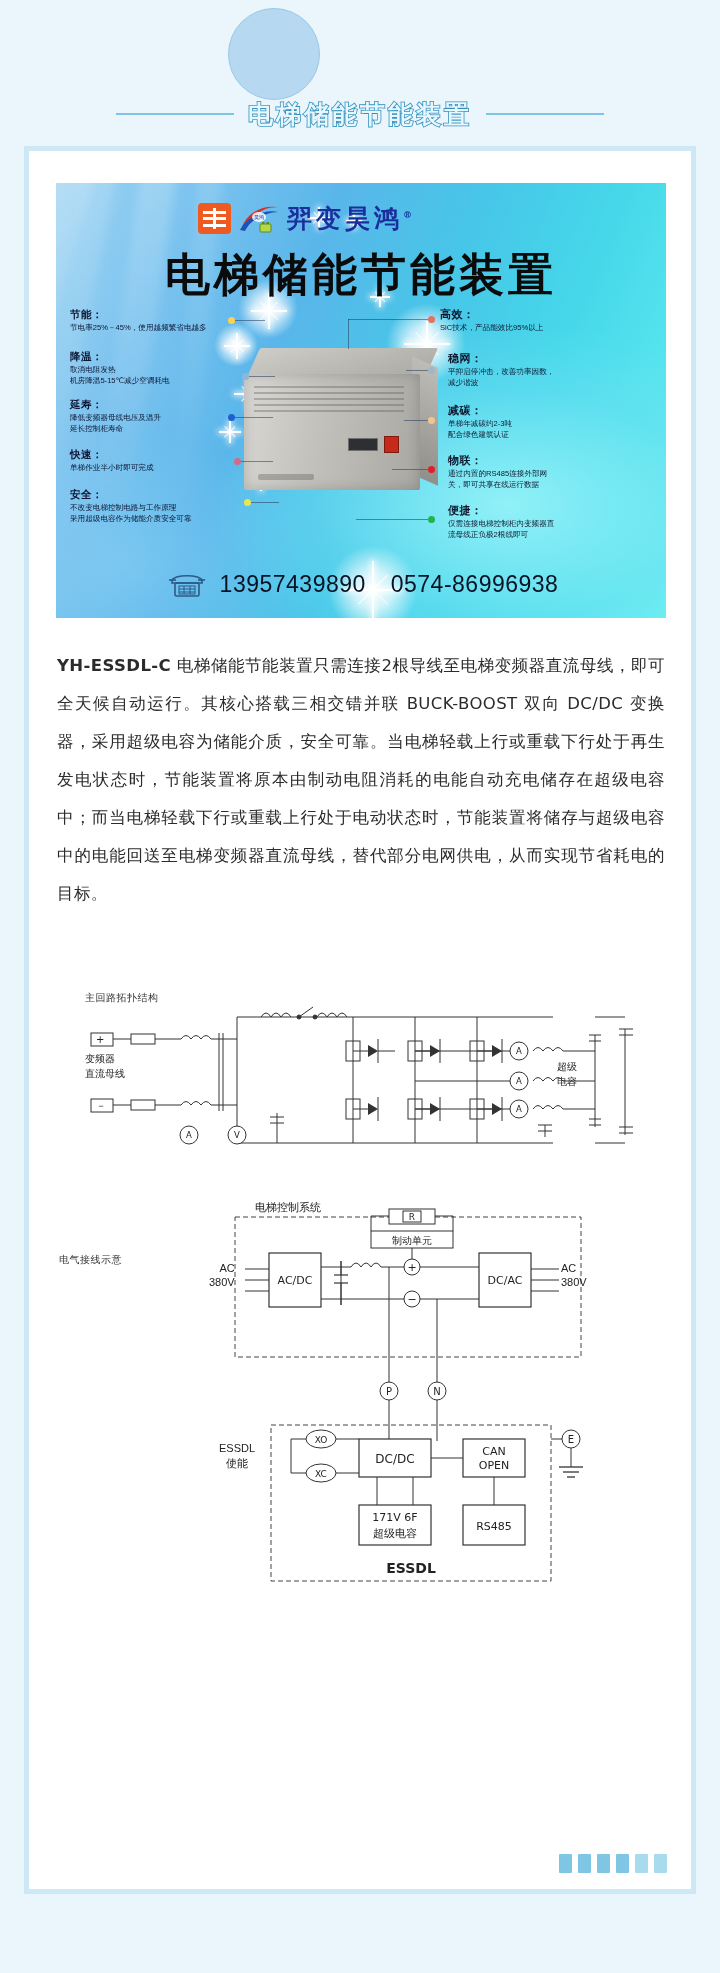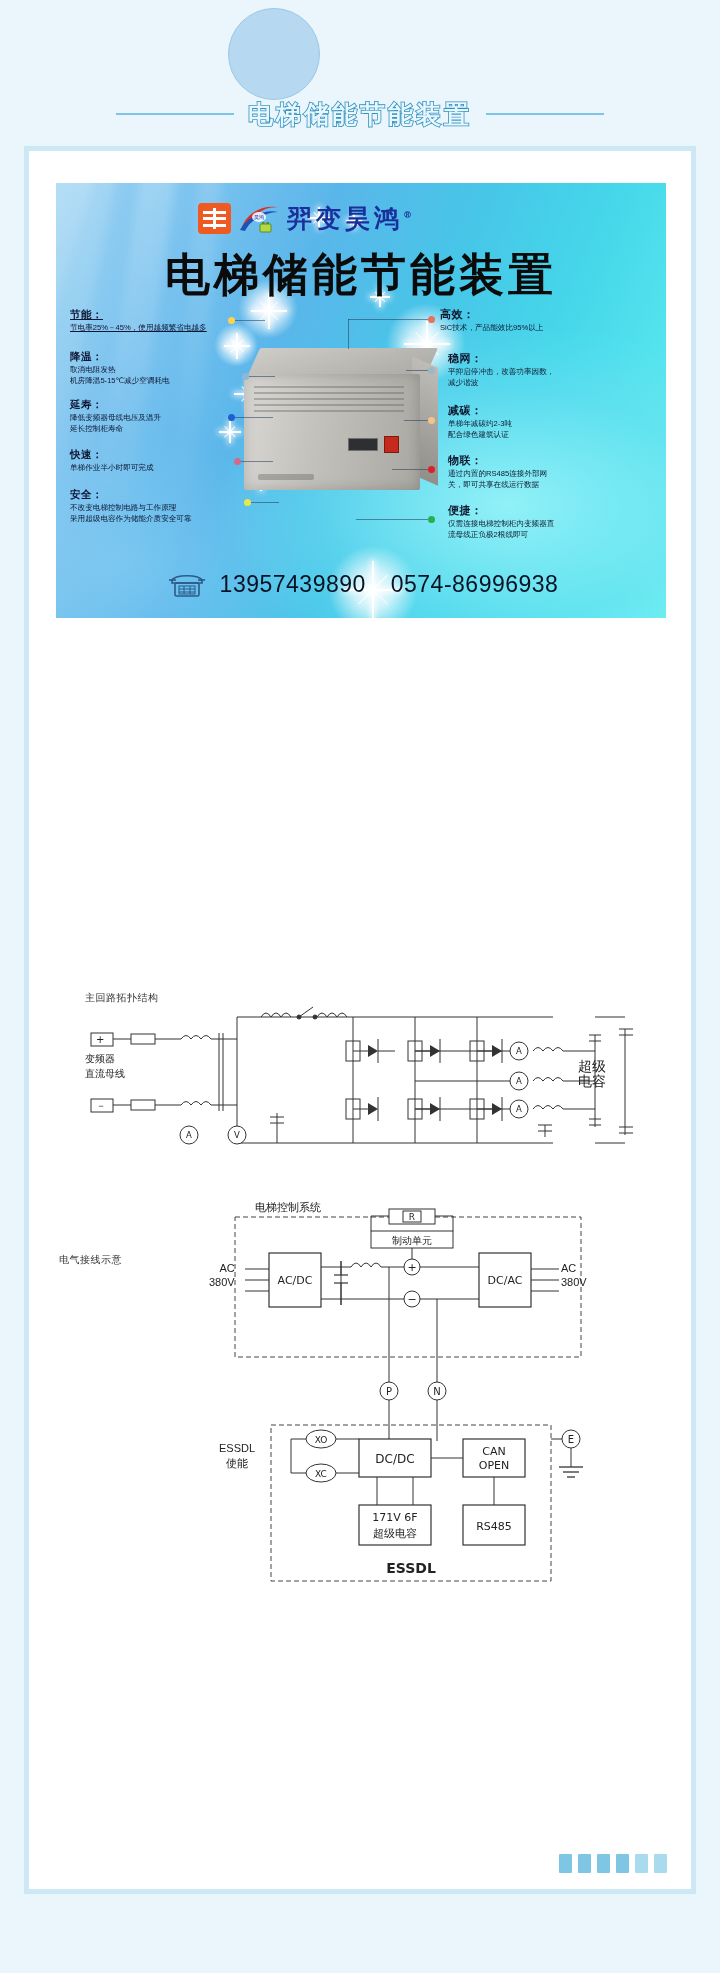--- a/index.html
+++ b/index.html
@@ -429,21 +429,21 @@
         <div class="dev-vent" style="left:10px; top:18px; width:150px;"></div>
         <div class="dev-vent" style="left:10px; top:24px; width:150px;"></div>
         <div class="dev-vent" style="left:10px; top:30px; width:150px;"></div>
         <div class="dev-vent" style="left:10px; top:36px; width:150px;"></div>
         <div class="dev-screen"></div>
         <div class="dev-redbtn"></div>
         <div class="dev-slot"></div>
       </div>
     </div>
 
-    <div class="callout" style="left:14px; top:126px;text-decoration:underline;">
+    <div class="callout" style="left:14px; top:126px;">
       <span class="ttl">节能：</span>
       <span>节电率25%－45%，使用越频繁省电越多</span>
     </div>
     <div class="callout" style="left:14px; top:168px;">
       <span class="ttl">降温：</span>
       <span>取消电阻发热</span><br>
       <span>机房降温5-15℃减少空调耗电</span>
     </div>
     <div class="callout" style="left:14px; top:216px;">
       <span class="ttl">延寿：</span>
@@ -522,20 +522,23 @@
           <line x1="32" y1="11" x2="39" y2="11" stroke="#2b5a86" stroke-width="1.6"></line>
         </svg>
       </span>
       <span class="banner-phone">
         <span>13957439890</span>
         <span>0574-86996938</span>
       </span>
     </div>
   </div>
 
+  <div class="para">
+    <b>YH-ESSDL-C</b><span> 电梯储能节能装置只需连接2根导线至电梯变频器直流母线，即可全天候自动运行。其核心搭载三相交错并联 BUCK-BOOST 双向 DC/DC 变换器，采用超级电容为储能介质，安全可靠。当电梯轻载上行或重载下行处于再生发电状态时，节能装置将原本由制动电阻消耗的电能自动充电储存在超级电容中；而当电梯轻载下行或重载上行处于电动状态时，节能装置将储存与超级电容中的电能回送至电梯变频器直流母线，替代部分电网供电，从而实现节省耗电的目标。</span>
+  </div>
 
   <div class="diag-label" style="left:56px; top:828px;">主回路拓扑结构</div>
   <div class="diagram1">
     <svg width="560" height="178" viewBox="0 0 560 178">
       <g stroke="#333" stroke-width="1" fill="none">
 
         <rect x="6" y="38" width="22" height="13"></rect>
         <rect x="6" y="104" width="22" height="13"></rect>
         <line x1="28" y1="44" x2="46" y2="44"></line>
         <line x1="28" y1="110" x2="46" y2="110"></line>
@@ -647,21 +650,21 @@
       </g>
       <g font-family="'DejaVu Sans',sans-serif" font-size="10" fill="#222">
         <text x="11" y="48">+</text>
         <text x="11" y="114">－</text>
       </g>
     </svg>
     <div style="position:absolute; left:0; top:56px; font-size:10px; color:#222; line-height:15px;">
       <div>变频器</div>
       <div>直流母线</div>
     </div>
-    <div style="position:absolute; left:493px; top:64px; font-size:14px; color:#222; line-height:15px;">
+    <div style="position:absolute; left:472px; top:64px; font-size:10px; color:#222; line-height:15px;">
       <div>超级</div>
       <div>电容</div>
     </div>
   </div>
 
   <div class="diag-label" style="left:30px; top:1090px;">电气接线示意</div>
   <div class="diagram2">
     <svg width="606" height="420" viewBox="0 0 606 420">
 
       <rect x="176" y="26" width="346" height="140" fill="none" stroke="#444" stroke-width="1" stroke-dasharray="5,3"></rect>

